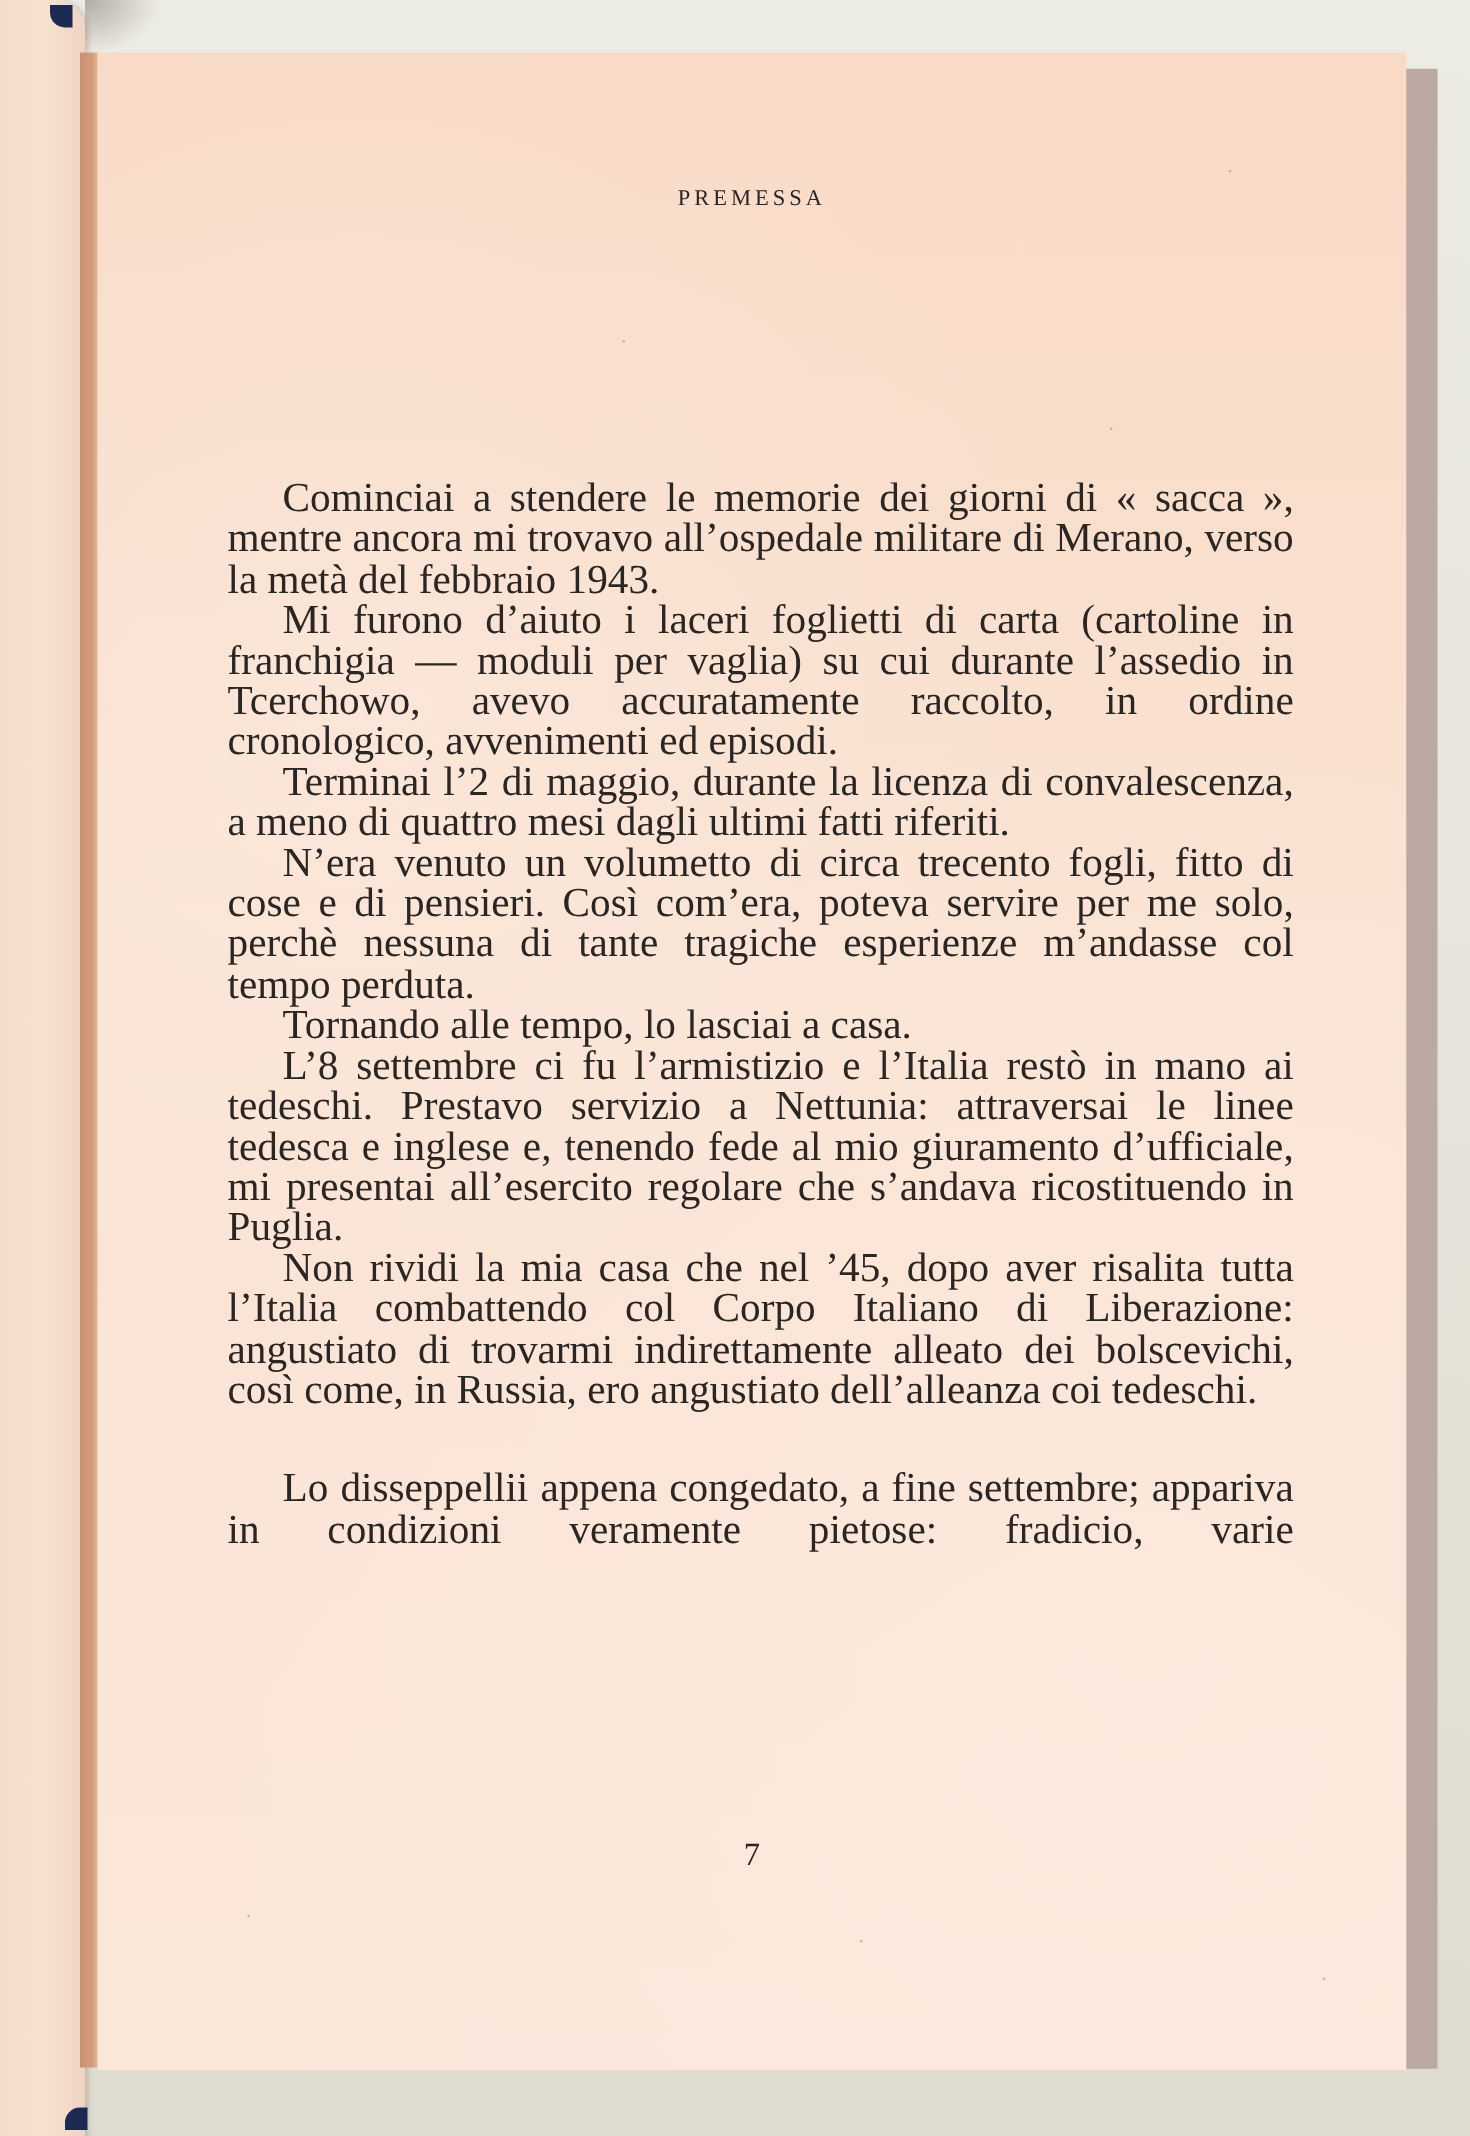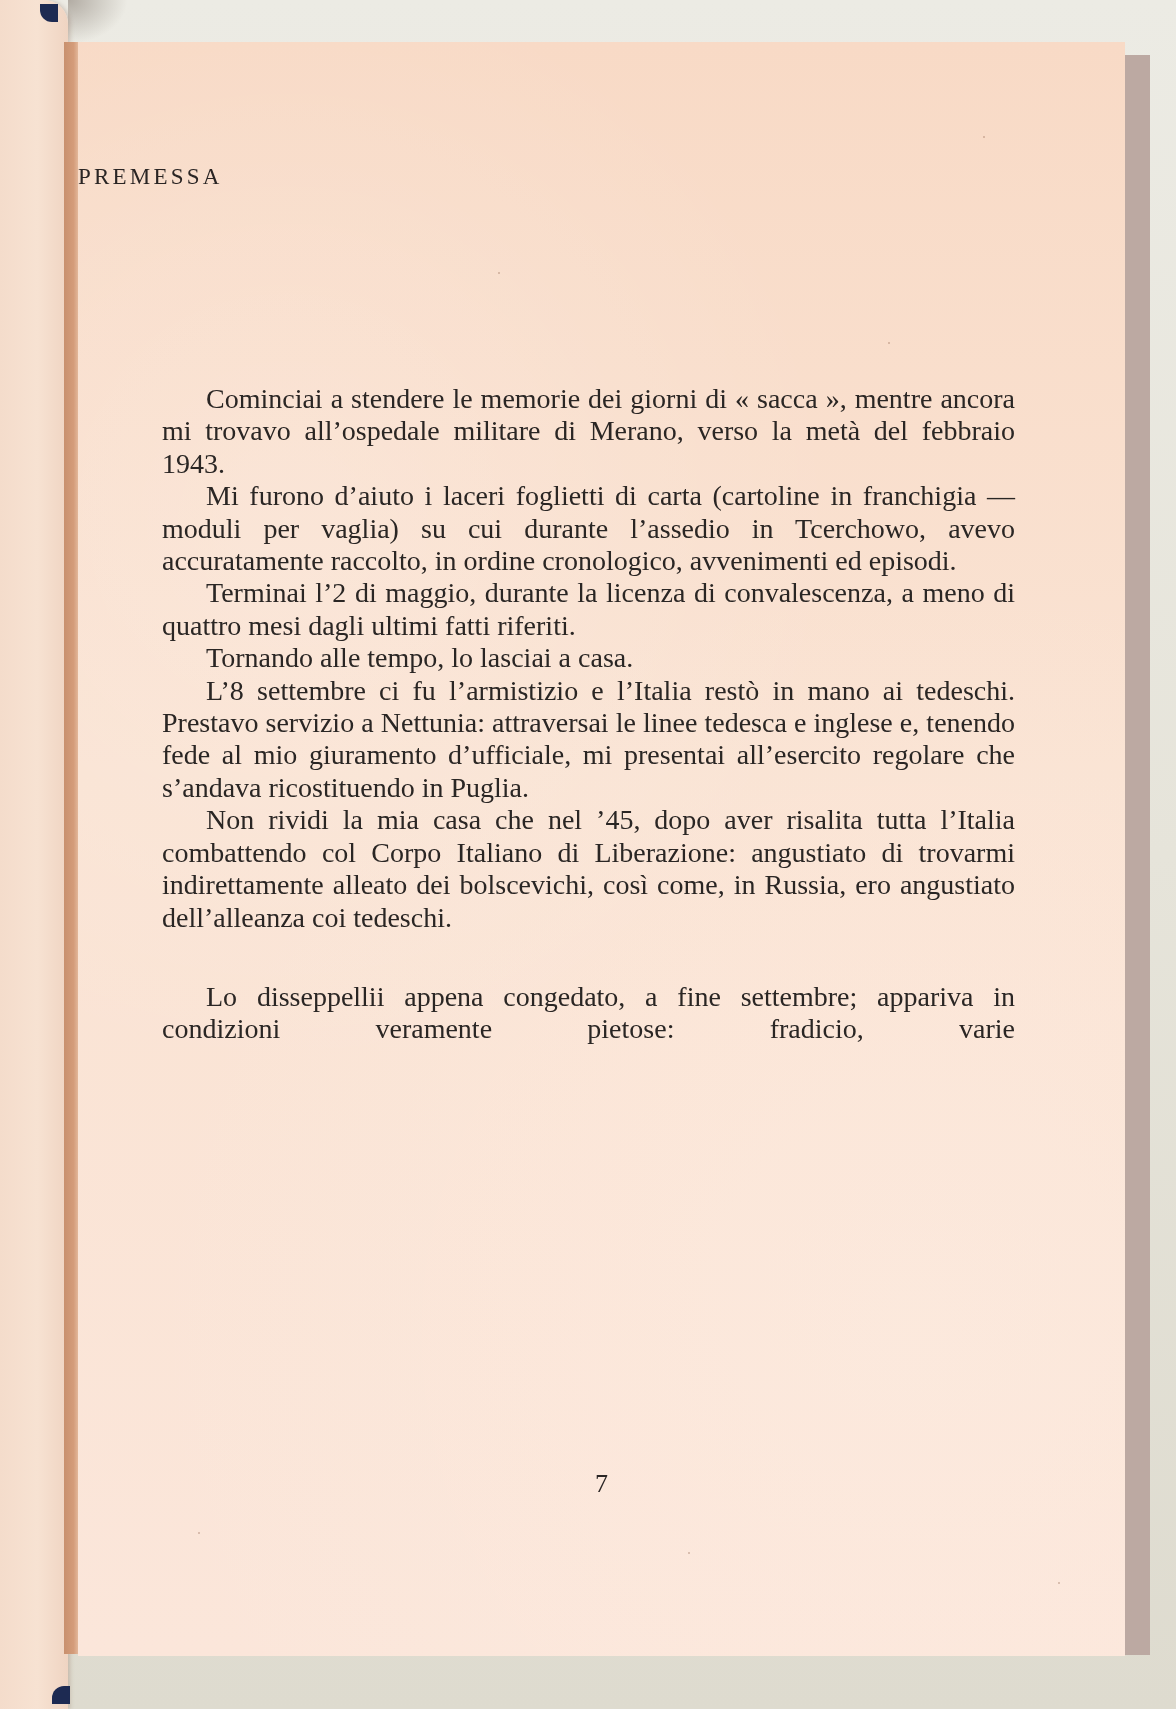--- a/index.html
+++ b/index.html
@@ -85,32 +85,31 @@
       background:
         radial-gradient(circle at 20% 30%, rgba(255,255,255,0.18) 0%, rgba(255,255,255,0) 40%),
         radial-gradient(circle at 80% 80%, rgba(255,240,230,0.35) 0%, rgba(255,240,230,0) 50%),
         linear-gradient(180deg, #f8dac6 0%, #fae3d3 45%, #fbe6da 100%);
     }
     .running-head {
       position: absolute;
       left: 0;
       width: 100%;
       top: 106px;
-      text-align: left;
-      font-size: 23px;
+      text-align: center;
+      font-size: 18px;
       letter-spacing: 3.2px;
       color: #2a2524;
-      margin-top: 16px;
     }
     .body-text {
       position: absolute;
-      left: 84px;
+      left: 104px;
       top: 341px;
       width: 853px;
-      font-size: 28px;
+      font-size: 33px;
       line-height: 32.4px;
       color: #2a2624;
       text-align: justify;
       font-family: Liberation Serif, serif;
     }
     .body-text p {
       margin: 0;
       text-indent: 44px;
       hyphens: manual;
     }
@@ -142,20 +141,21 @@
 <div class="page-shadow"></div>
 <div class="gutter"></div>
 
 <div class="page">
   <div class="running-head">PREMESSA</div>
 
   <div class="body-text">
     <p>Cominciai a stendere le memorie dei giorni di « sacca », mentre ancora mi trovavo all’ospedale militare di Merano, verso la metà del febbraio 1943.</p>
     <p>Mi furono d’aiuto i laceri foglietti di carta (cartoline in franchigia — moduli per vaglia) su cui durante l’assedio in Tcerchowo, avevo accuratamente raccolto, in ordine cronologico, avvenimenti ed episodi.</p>
     <p>Terminai l’2 di maggio, durante la licenza di convalescenza, a meno di quattro mesi dagli ultimi fatti riferiti.</p>
+    <p>N’era venuto un volumetto di circa trecento fogli, fitto di cose e di pensieri. Così com’era, poteva servire per me solo, perchè nessuna di tante tragiche esperienze m’andasse col tempo perduta.</p>
     <p>Tornando alle tempo, lo lasciai a casa.</p>
     <p>L’8 settembre ci fu l’armistizio e l’Italia restò in mano ai tedeschi. Prestavo servizio a Nettunia: attraversai le linee tedesca e inglese e, tenendo fede al mio giuramento d’ufficiale, mi presentai all’esercito regolare che s’andava ricostituendo in Puglia.</p>
     <p>Non rividi la mia casa che nel ’45, dopo aver risalita tutta l’Italia combattendo col Corpo Italiano di Liberazione: angustiato di trovarmi indirettamente alleato dei bolscevichi, così come, in Russia, ero angustiato dell’alleanza coi tedeschi.</p>
     <p style="text-align-last: justify; margin-top: 47px;">Lo disseppellii appena congedato, a fine settembre; appariva in condizioni veramente pietose: fradicio, varie</p>
   </div>
 
   <div class="folio">7</div>
 
   <span class="speck" style="left:420px;top:230px;"></span>
   <span class="speck" style="left:905px;top:94px;"></span>

